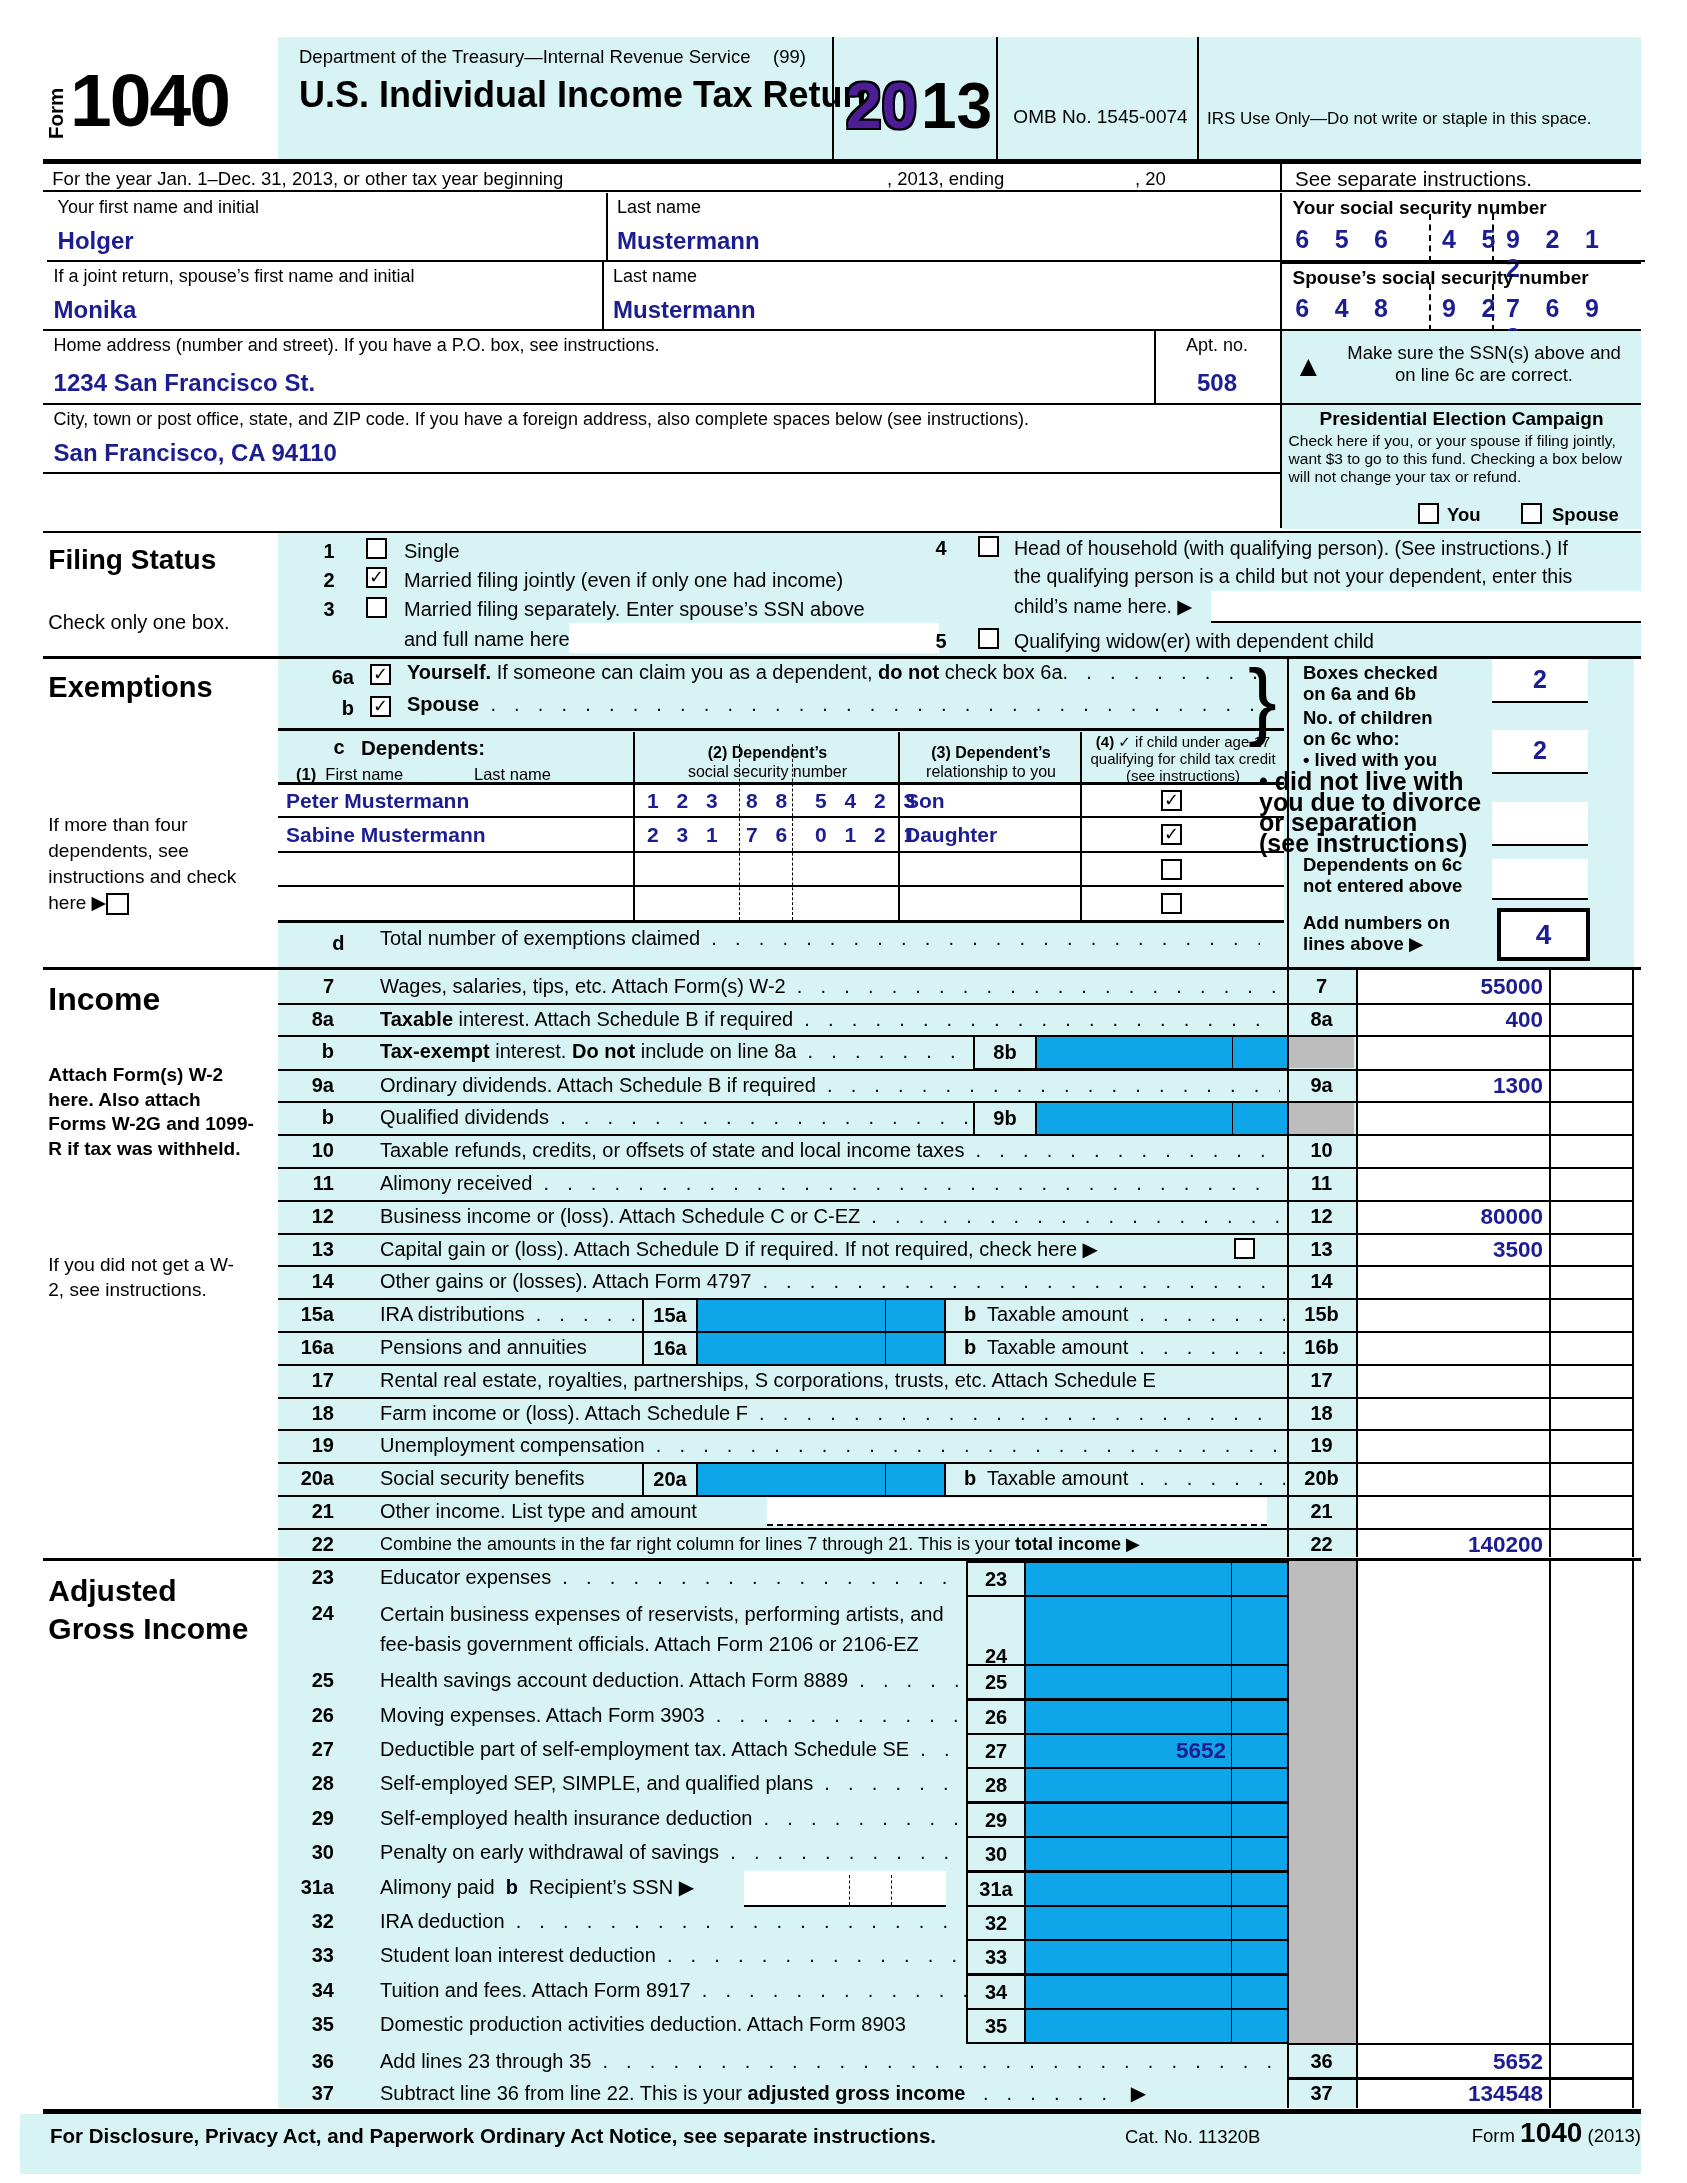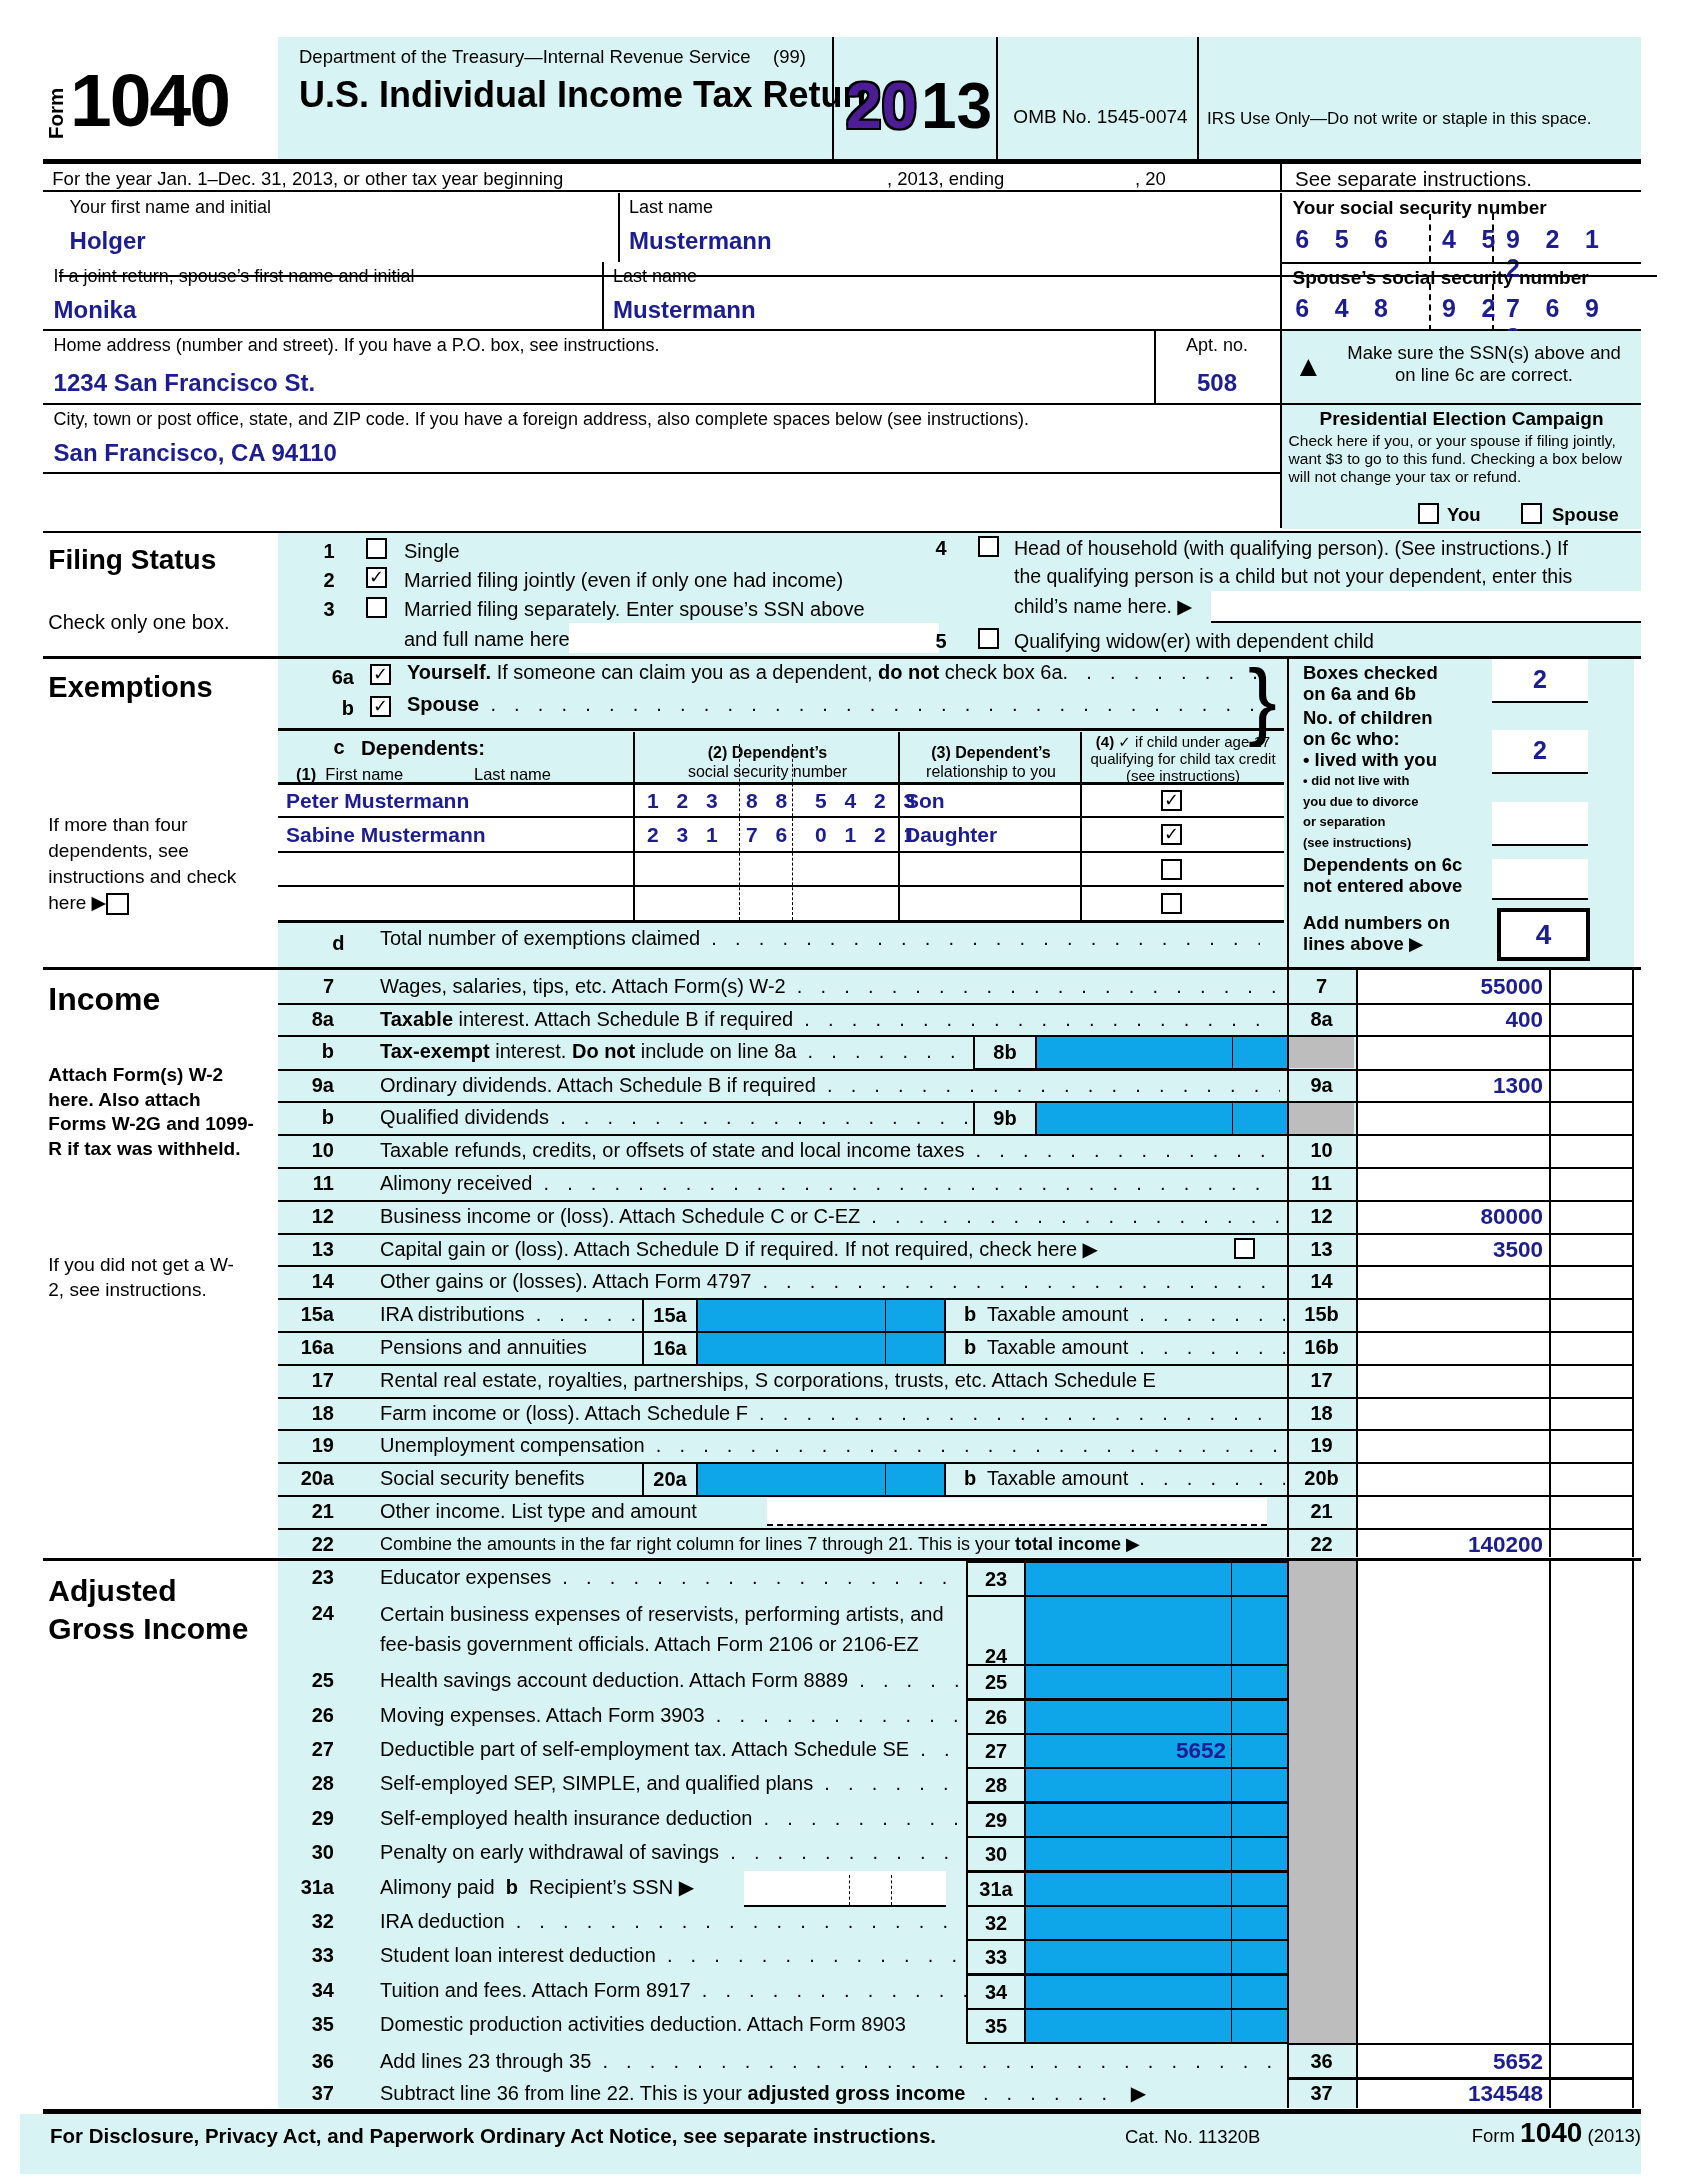--- a/index.html
+++ b/index.html
@@ -53,21 +53,21 @@
     <div class="r" style="left:503px;top:5.3px;width:331px;height:20px"></div>
     <div class="r" style="left:844px;top:5.3px;font-size:18.5px">, 2013, ending</div>
     <div class="r" style="left:973px;top:5.3px;width:112px;height:20px"></div>
     <div class="r" style="left:1092px;top:5.3px;font-size:18.5px">, 20</div>
     <div class="vline" style="left:1237px;top:0;height:29px"></div>
     <div class="r" style="left:1252px;top:4px;font-size:20.5px;font-weight:500">See separate instructions.</div>
   </div>
 
   <div class="r" style="left:43px;top:193px;width:1598px;height:338px">
 
-    <div class="r" style="left:16px;top:0;width:1598px;height:84px;border-bottom:2px solid #000">
+    <div class="r" style="left:4px;top:0;width:1598px;height:69px;border-bottom:2px solid #000">
       <div class="r lbl" style="left:10.6px;top:4px">Your first name and initial</div>
       <div class="r nv val" style="left:10.6px;top:34px">Holger</div>
       <div class="vline" style="left:559px;top:0;height:69px"></div>
       <div class="r lbl" style="left:570px;top:4px">Last name</div>
       <div class="r nv val" style="left:570px;top:34px">Mustermann</div>
     </div>
 
     <div class="r" style="left:0;top:69px;width:1598px;height:69px;border-bottom:2px solid #000">
       <div class="r lbl" style="left:10.6px;top:4px">If a joint return, spouse’s first name and initial</div>
       <div class="r nv val" style="left:10.6px;top:34px">Monika</div>
@@ -211,21 +211,21 @@
 
     <div class="r b" style="left:275px;top:273px;width:26.5px;text-align:right;font-size:20px">d</div>
     <div class="ds" style="left:337px;top:263px;width:880px"><span>Total number of exemptions claimed</span><span>&nbsp;&nbsp;</span><span class="dots">. . . . . . . . . . . . . . . . . . . . . . . . . . . . . . . . . . . . . . . .</span></div>
 
     <div class="vline" style="left:1244px;top:0;height:308px"></div>
     <div class="r b" style="left:1260px;top:2.6px;font-size:18.5px;line-height:21px"><span>Boxes checked</span><br><span>on 6a and 6b</span></div>
     <div class="r wh" style="left:1449px;top:0;width:96px;height:44px;border-bottom:2px solid #000;text-align:center"><span class="nv" style="font-size:25px;line-height:41px">2</span></div>
     <div class="r b" style="left:1260px;top:48px;font-size:18.5px;line-height:21px"><span>No. of children</span><br><span>on 6c who:</span></div>
     <div class="r b" style="left:1260px;top:90px;font-size:18.5px">• lived with you</div>
     <div class="r wh" style="left:1449px;top:71px;width:96px;height:44px;border-bottom:2px solid #000;text-align:center"><span class="nv" style="font-size:25px;line-height:41px">2</span></div>
-    <div class="r b" style="left:1260px;top:112px;font-size:13px;line-height:20.5px"><span>• did not live with</span><br><span>you due to divorce</span><br><span>or separation</span><br><span>(see instructions)</span></div>
+    <div class="r b" style="left:1216px;top:112px;font-size:25px;line-height:20.5px"><span>• did not live with</span><br><span>you due to divorce</span><br><span>or separation</span><br><span>(see instructions)</span></div>
     <div class="r wh" style="left:1449px;top:143px;width:96px;height:44px;border-bottom:2px solid #000;text-align:center"><span class="nv" style="font-size:25px;line-height:41px"></span></div>
     <div class="r b" style="left:1260px;top:195px;font-size:18.5px;line-height:21px"><span>Dependents on 6c</span><br><span>not entered above</span></div>
     <div class="r wh" style="left:1449px;top:200px;width:96px;height:41px;border-bottom:2px solid #000;text-align:center"><span class="nv" style="font-size:25px;line-height:38px"></span></div>
     <div class="r b" style="left:1260px;top:253px;font-size:18.5px;line-height:21px"><span>Add numbers on</span><br><span>lines above</span> <span>▶</span></div>
     <div class="r wh" style="left:1454px;top:249px;width:93px;height:53px;border:4px solid #000;text-align:center"><span class="nv" style="font-size:28px;line-height:45px">4</span></div>
   </div>
 
   <div class="r" style="left:43px;top:967px;width:1598px;height:591px;border-top:3.3px solid #000">
     <div class="r cy" style="left:235px;top:0;width:1078px;height:587px"></div>
     <div class="r wh" style="left:1313px;top:0;width:278px;height:587px"></div>

